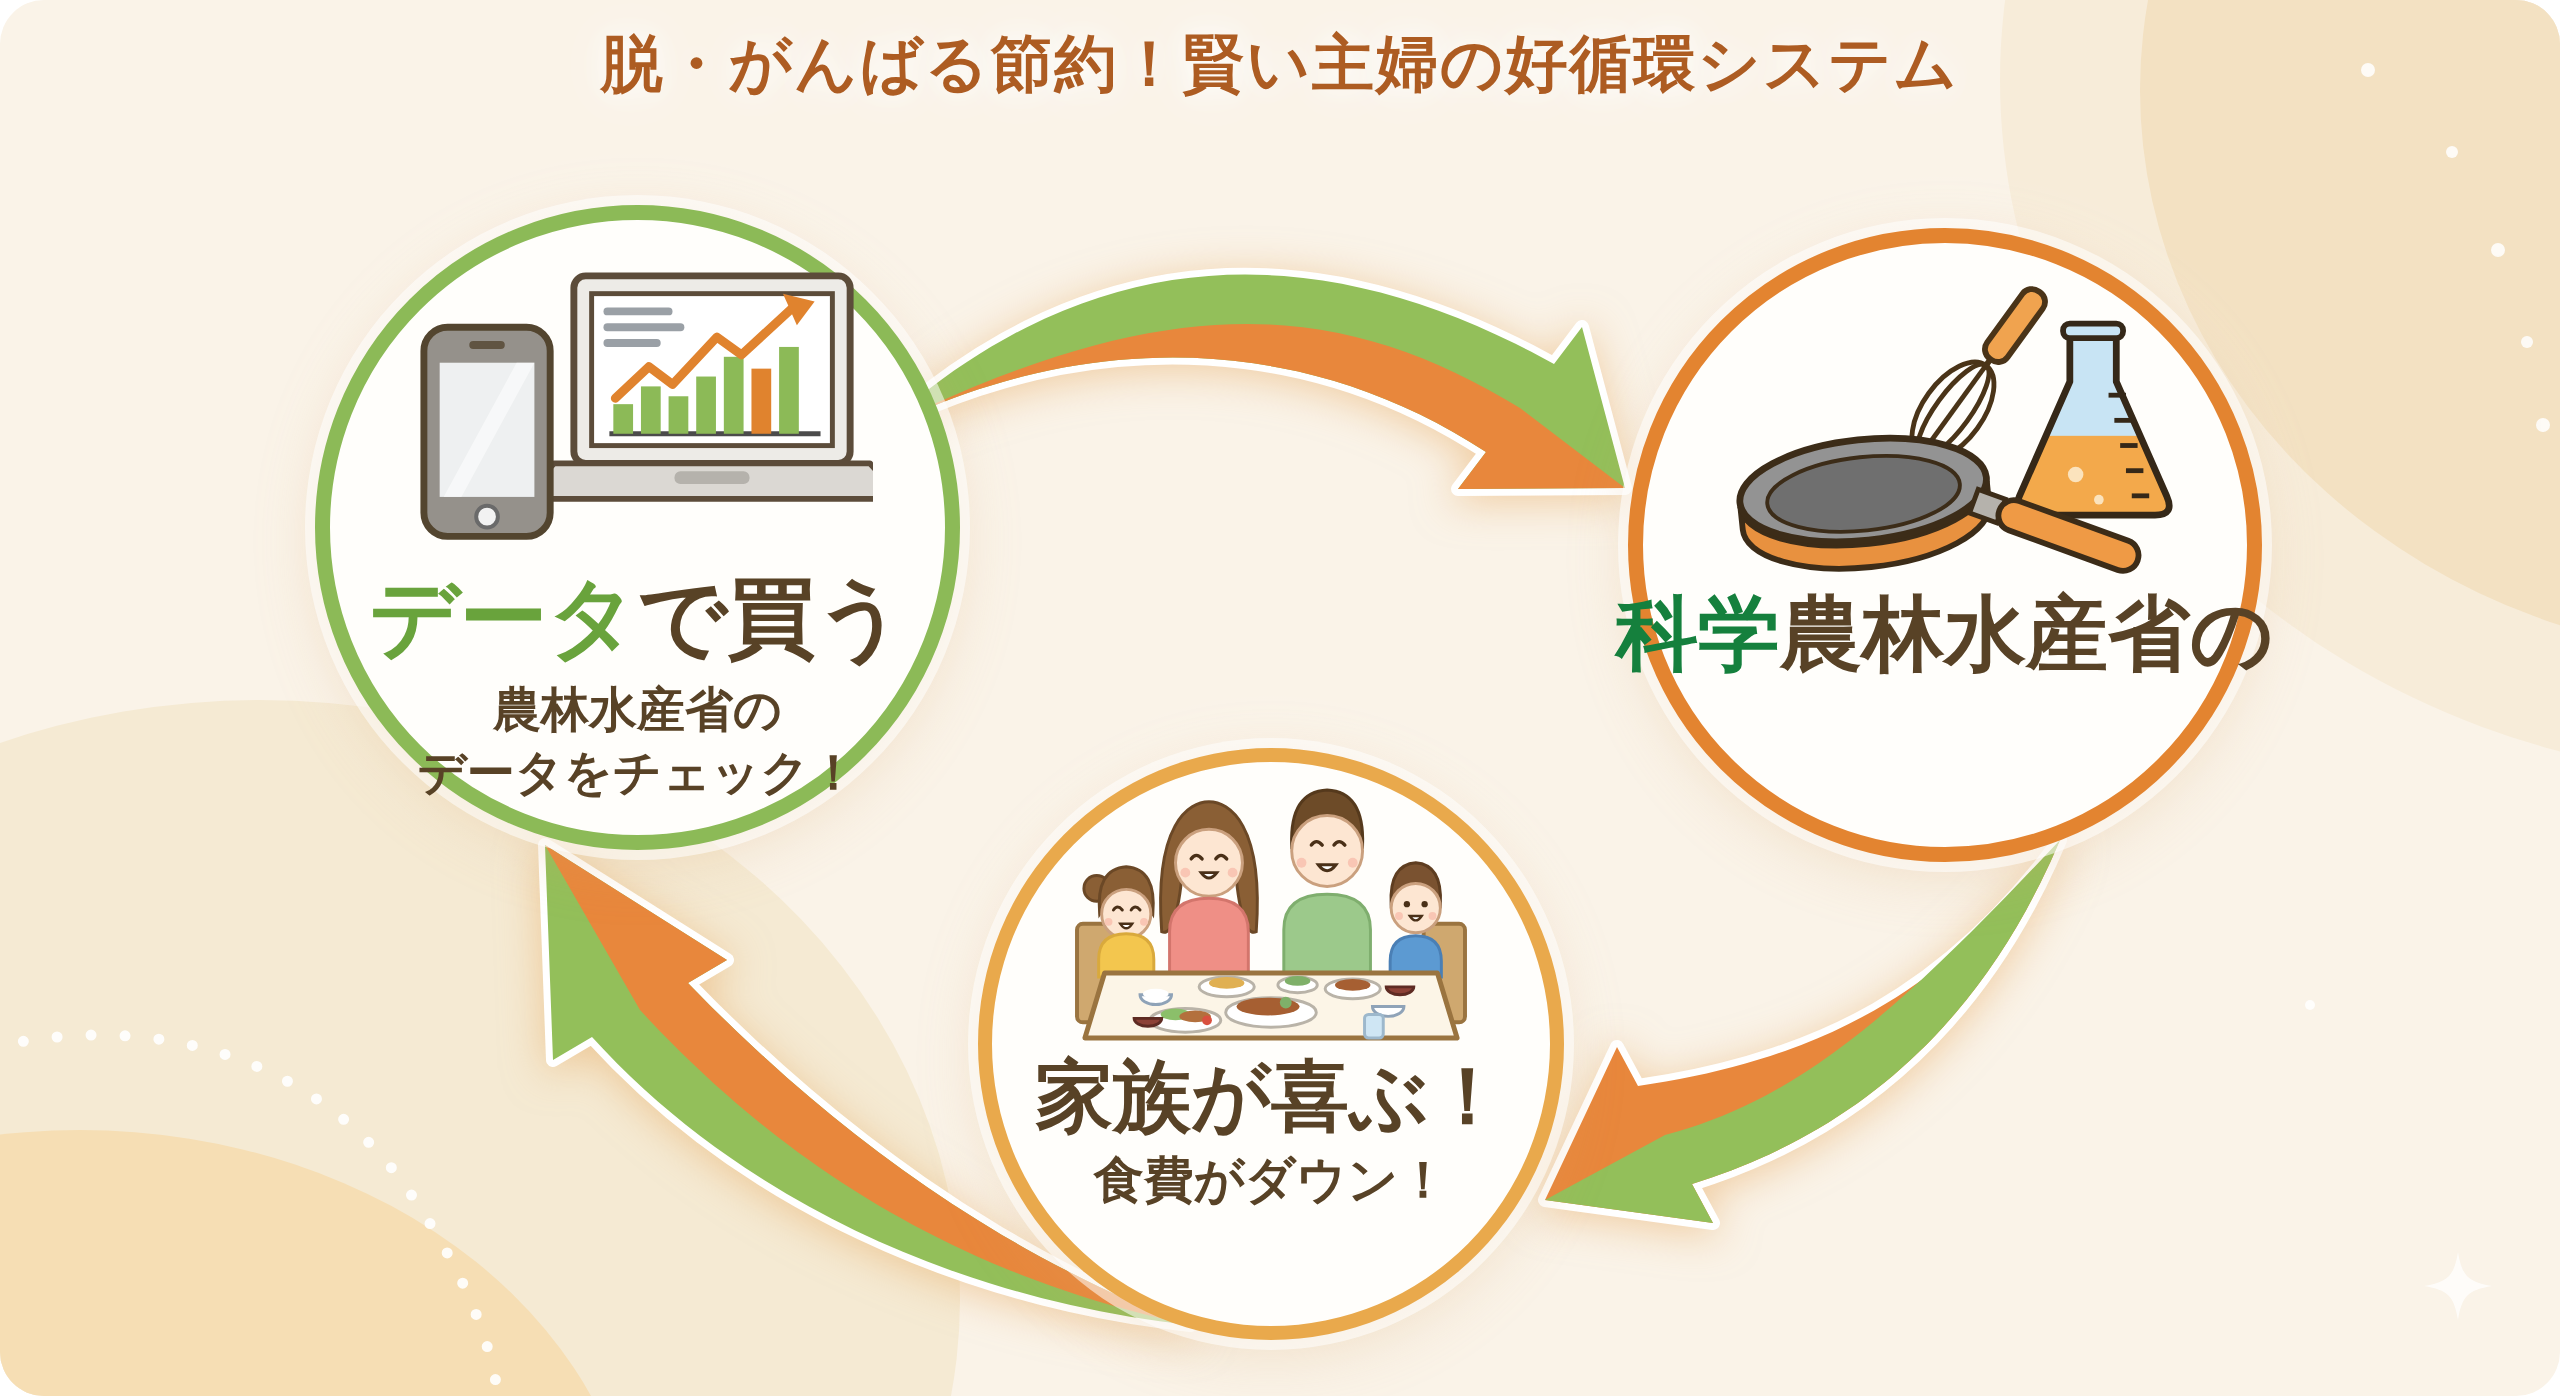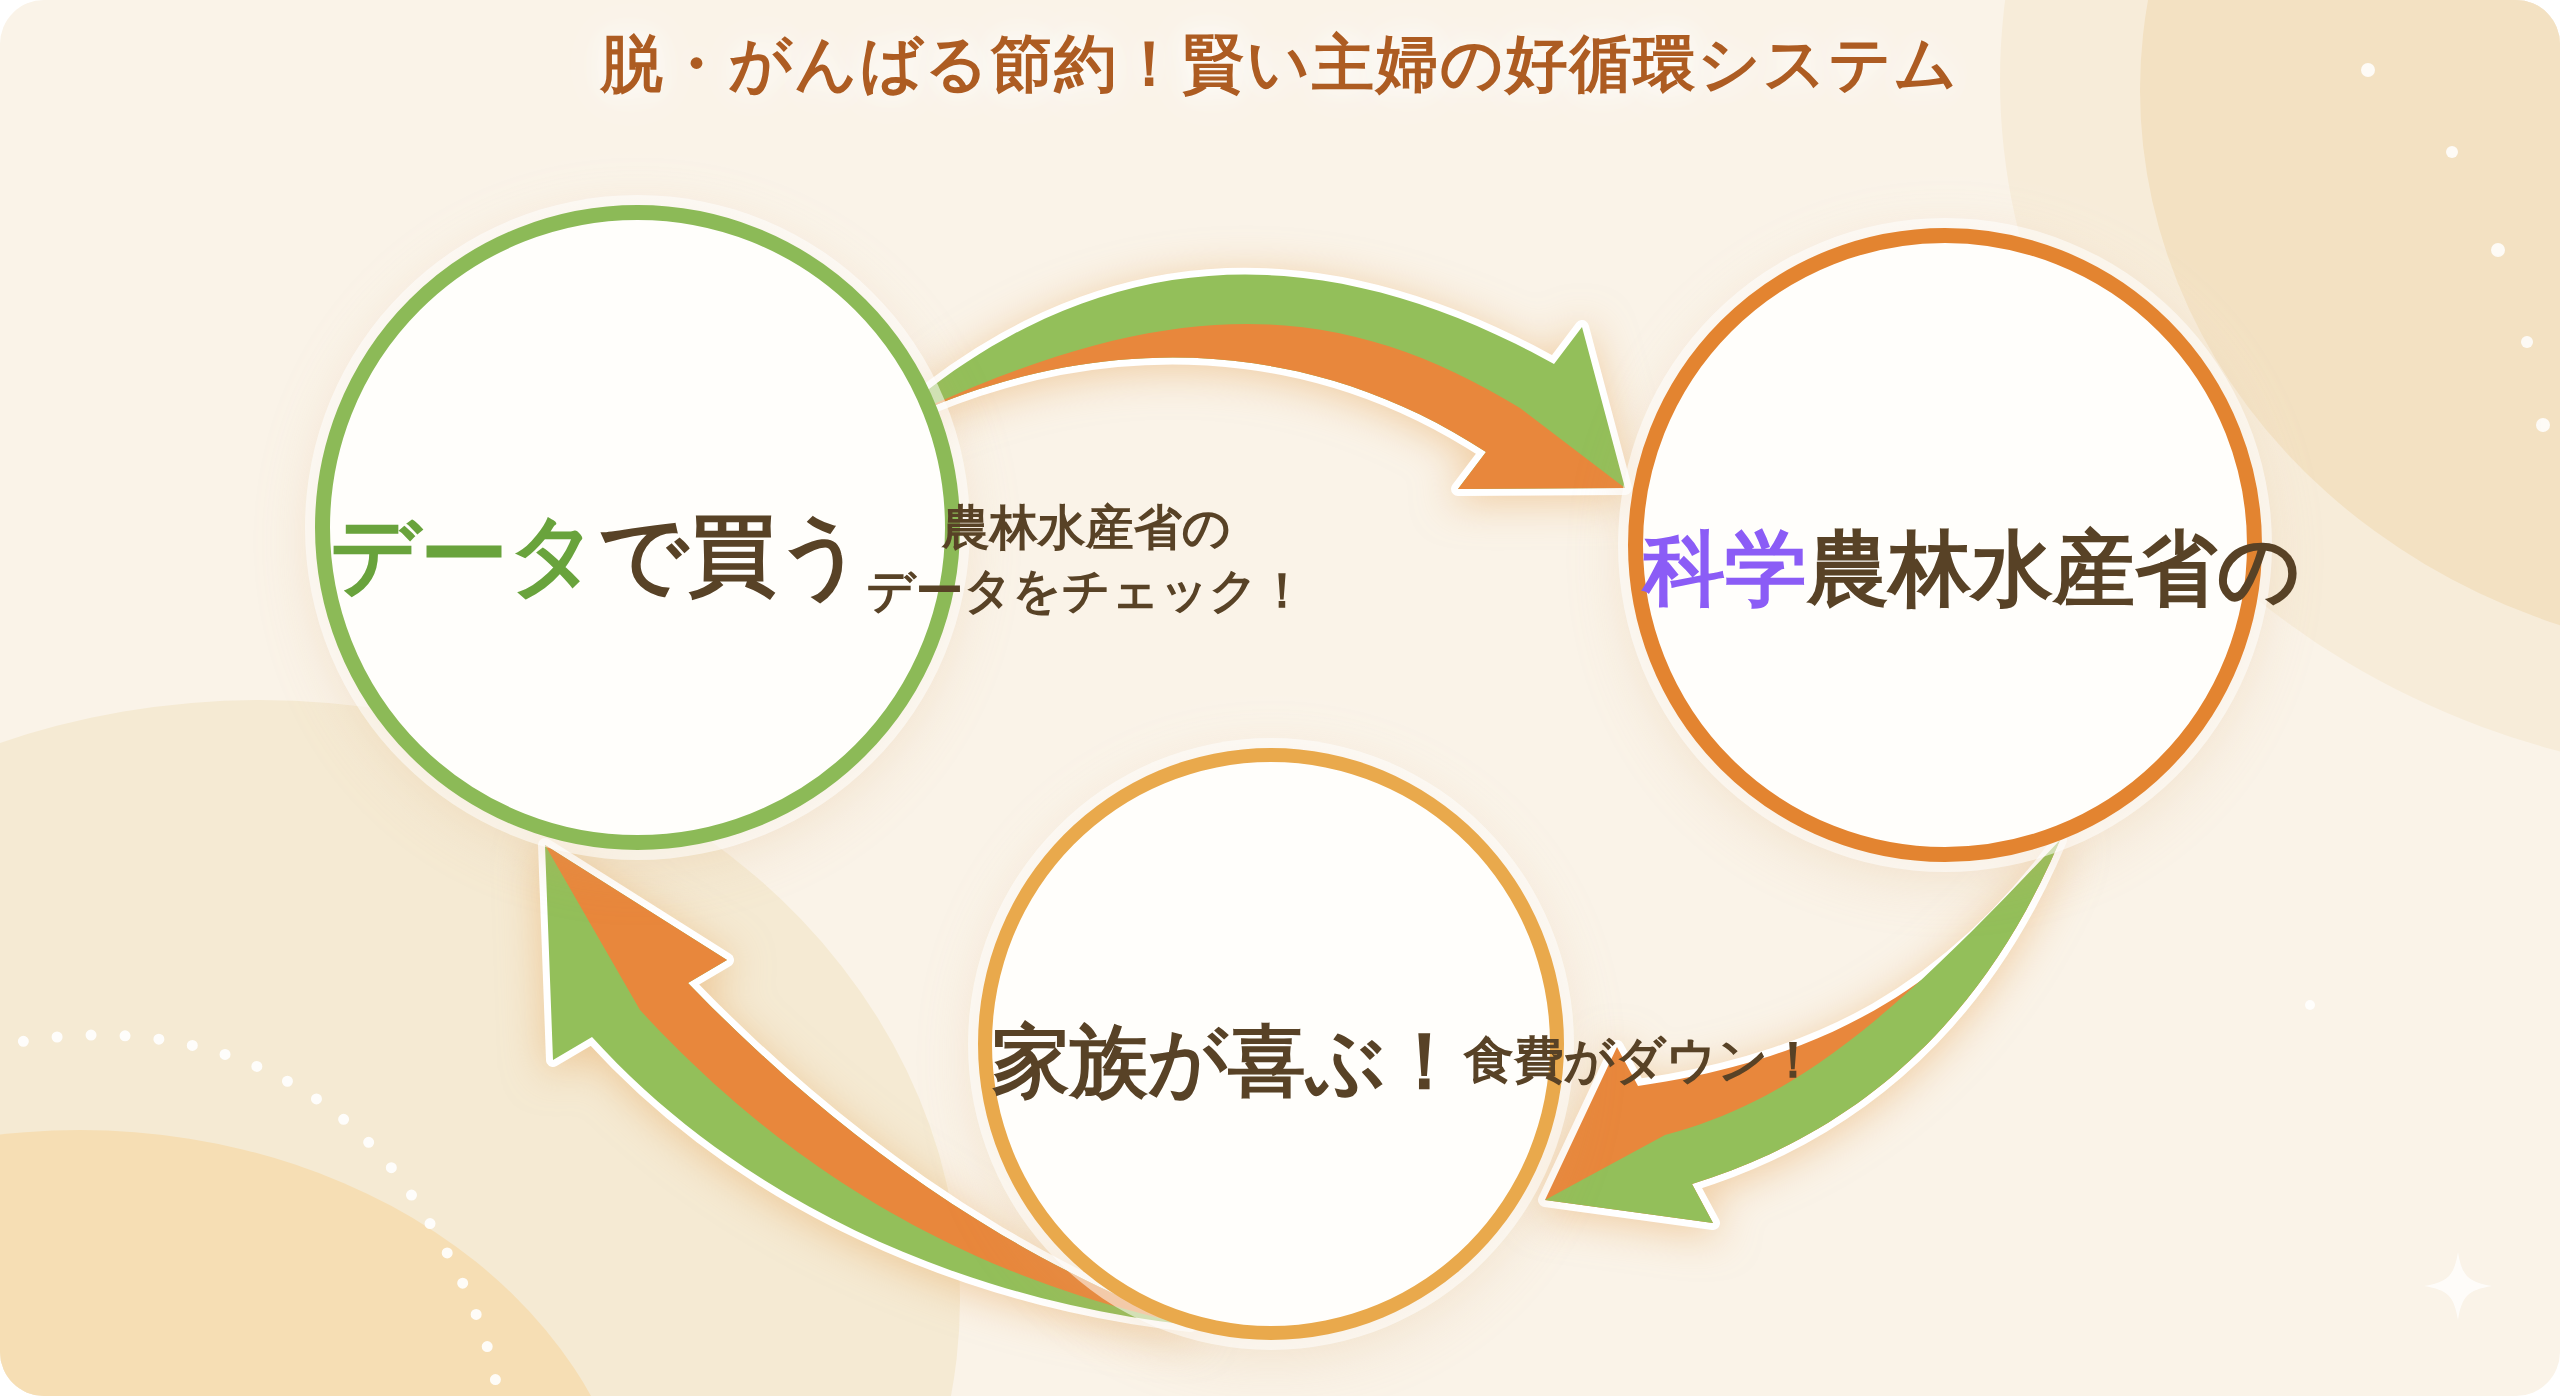--- a/index.html
+++ b/index.html
@@ -10,31 +10,31 @@
   .blob-tr-light{width:1560px;height:1400px;left:2000px;top:-620px;background:#f7ecd9;}
   .blob-tr-dark{width:1280px;height:1140px;left:2140px;top:-480px;background:#f3e1c2;}
   .blob-bl-light{width:1400px;height:1200px;left:-440px;top:700px;background:#f5ead3;}
   .blob-bl-peach{width:1120px;height:900px;left:-480px;top:1130px;background:#f6deb4;}
   .halo{position:absolute;border-radius:50%;background:radial-gradient(closest-side,rgba(255,255,255,0.95),rgba(255,255,255,0));}
   svg.layer{position:absolute;left:0;top:0;}
   .title{position:absolute;top:22px;left:0;width:100%;text-align:center;
          font-size:62px;font-weight:900;color:#ad5c22;letter-spacing:2px;
          text-shadow:0 0 26px rgba(255,255,255,.95),0 0 60px rgba(255,255,255,.8);}
   .circle{position:absolute;box-sizing:border-box;border-radius:50%;background:#fffefb;
-          display:flex;flex-direction:row;align-items:center;text-align:center;
+          display:flex;flex-direction:column;align-items:center;text-align:center;
           box-shadow:0 0 0 10px rgba(255,255,255,.55),0 14px 60px rgba(216,166,100,.28);}
   .c1{left:315px;top:205px;width:645px;height:645px;border:15px solid #8cba57;padding-top:48px;}
   .c2{left:1628px;top:228px;width:634px;height:634px;border:15px solid #e38430;padding-top:38px;}
   .c3{left:978px;top:748px;width:586px;height:592px;border:14px solid #e9a94c;padding-top:22px;text-align:right;}
   .heading{font-weight:900;color:#584226;line-height:1.05;white-space:nowrap;}
   .c1 .heading{font-size:88px;margin-top:8px;}
   .c2 .heading{font-size:82px;margin-top:10px;}
   .c3 .heading{font-size:78px;margin-top:14px;}
   .accent-green{color:#69a33c;}
-  .accent-orange{color:#8b5cf6;}
+  .accent-orange{color:#15803d;}
   .sub{margin-top:14px;font-weight:800;color:#584226;font-size:48px;line-height:1.3;white-space:nowrap;}
   .c3 .sub{font-size:50px;margin-top:10px;}
   .arrows{filter:drop-shadow(0 6px 20px rgba(230,165,90,.5));}
 </style>
 </head>
 <body>
 
 <div class="stage">
   <div class="canvas">
 

